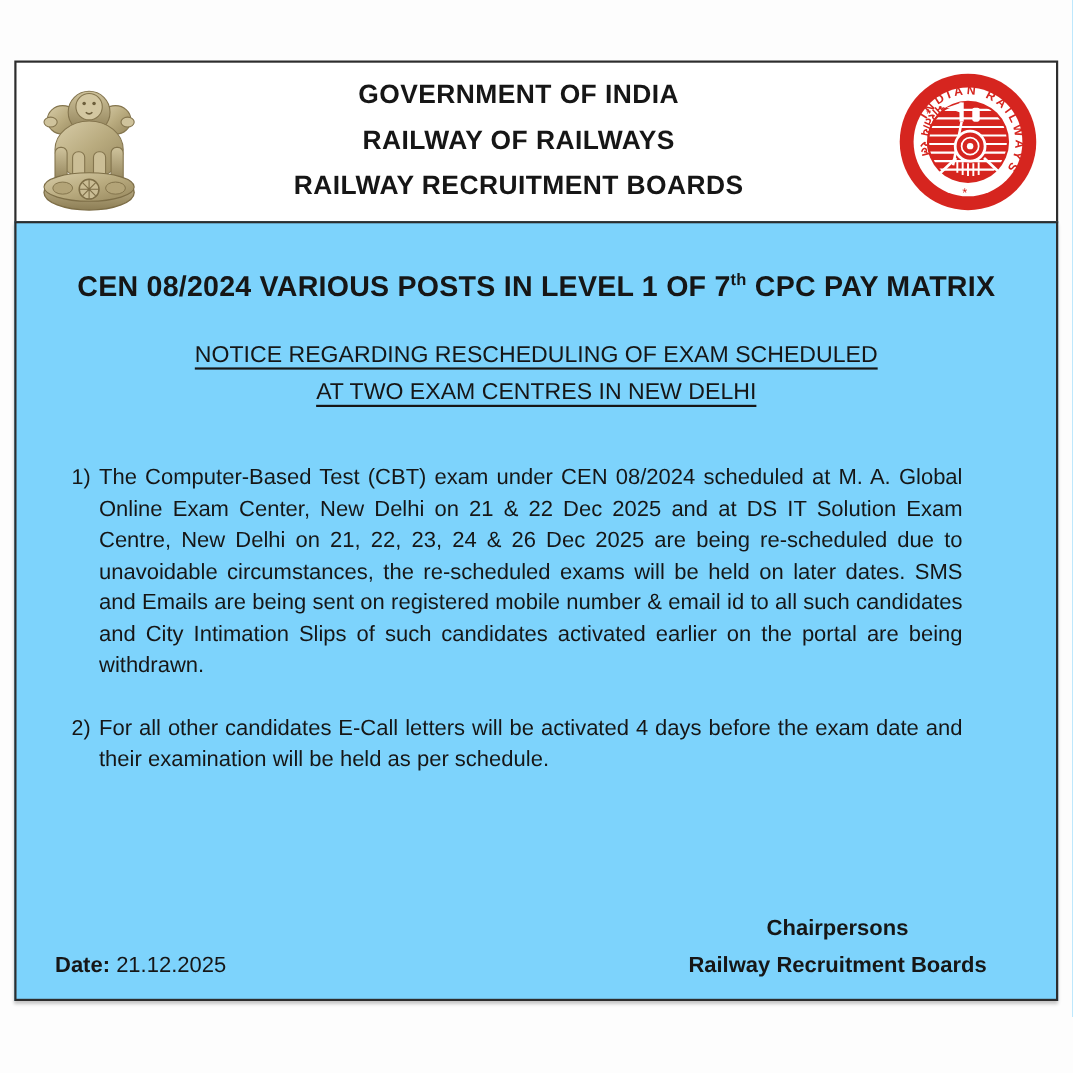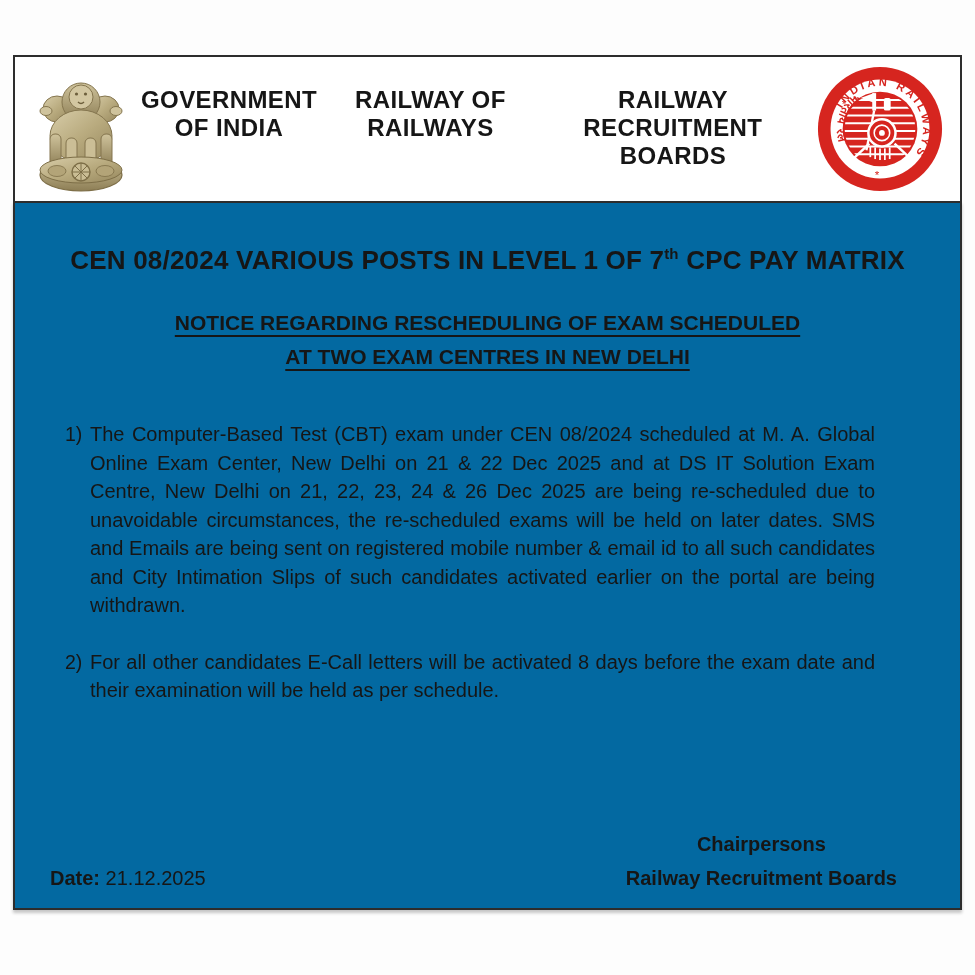--- a/index.html
+++ b/index.html
@@ -16,42 +16,42 @@
   .header-box {
     position: absolute; left: 13px; top: 55px;
     width: 945px; height: 144px;
     border: 2px solid #2d2d2d;
     background: #fff;
     display: flex; align-items: center;
   }
   .emblem-wrap { flex: 0 0 auto; margin-left: 20px; width: 92px; height: 130px; }
   .header-titles {
     flex: 1; text-align: center;
-    display: flex; flex-direction: row; 
+    display: flex; flex-direction: column; gap: 13px;
     padding: 2px 0 4px 0;
   }
   .header-line { font-weight: bold; font-size: 24px; letter-spacing: 0.4px; }
   .irlogo-wrap { flex: 0 0 auto; margin-right: 16px; width: 128px; height: 128px; }
 
   
   .main-box {
     position: absolute; left: 13px; top: 201px;
     width: 945px; height: 705px;
     border: 2px solid #2d2d2d;
-    background: #0369a1;
+    background: #7dd3fc;
     box-shadow: 0 3px 3px rgba(0,0,0,0.22);
   }
   .notice-title {
     margin-top: 42px; text-align: center;
     font-weight: bold; font-size: 26px; letter-spacing: 0.2px;
   }
   .notice-title sup { font-size: 15px; }
   .notice-subtitle {
     margin-top: 30px; text-align: center;
-    font-weight: bold; font-size: 21px; line-height: 34px;
+    font-weight: normal; font-size: 21px; line-height: 34px;
   }
   .notice-subtitle .u {
     text-decoration: underline;
     text-decoration-thickness: 2px;
     text-underline-offset: 5px;
   }
   .body-list { margin-top: 46px; padding: 0 85px 0 50px; }
   .list-item { display: flex; margin-bottom: 28px; }
   .item-num {
     flex: 0 0 auto; width: 25px;
@@ -196,21 +196,21 @@
       <div class="list-item">
         <div class="item-num">1)</div>
         <div class="item-text">
           <p>The Computer-Based Test (CBT) exam under CEN 08/2024 scheduled at M. A. Global Online Exam Center, New Delhi on 21 &amp; 22 Dec 2025 and at DS IT Solution Exam Centre, New Delhi on 21, 22, 23, 24 &amp; 26 Dec 2025 are being re-scheduled due to unavoidable circumstances, the re-scheduled exams will be held on later dates.  SMS and Emails are being sent on registered mobile number &amp; email id to all such candidates and City Intimation Slips of such candidates activated earlier on the portal are being withdrawn.</p>
         </div>
       </div>
 
       <div class="list-item">
         <div class="item-num">2)</div>
         <div class="item-text">
-          <p>For all other candidates E-Call letters will be activated 8 days before the exam date and their examination will be held as per schedule.</p>
+          <p>For all other candidates E-Call letters will be activated 4 days before the exam date and their examination will be held as per schedule.</p>
         </div>
       </div>
 
     </div>
 
     <div class="footer-row">
       <div class="date-line">
         <span class="lbl">Date:</span>
         <span>21.12.2025</span>
       </div>

